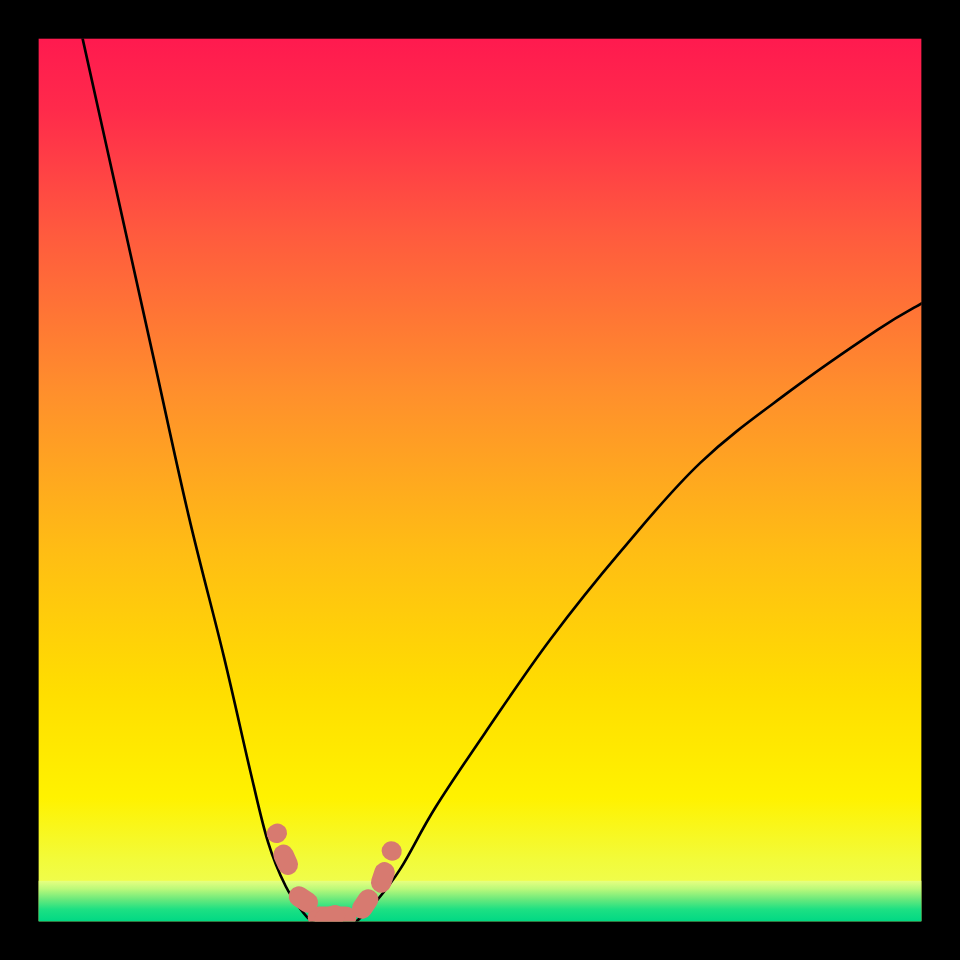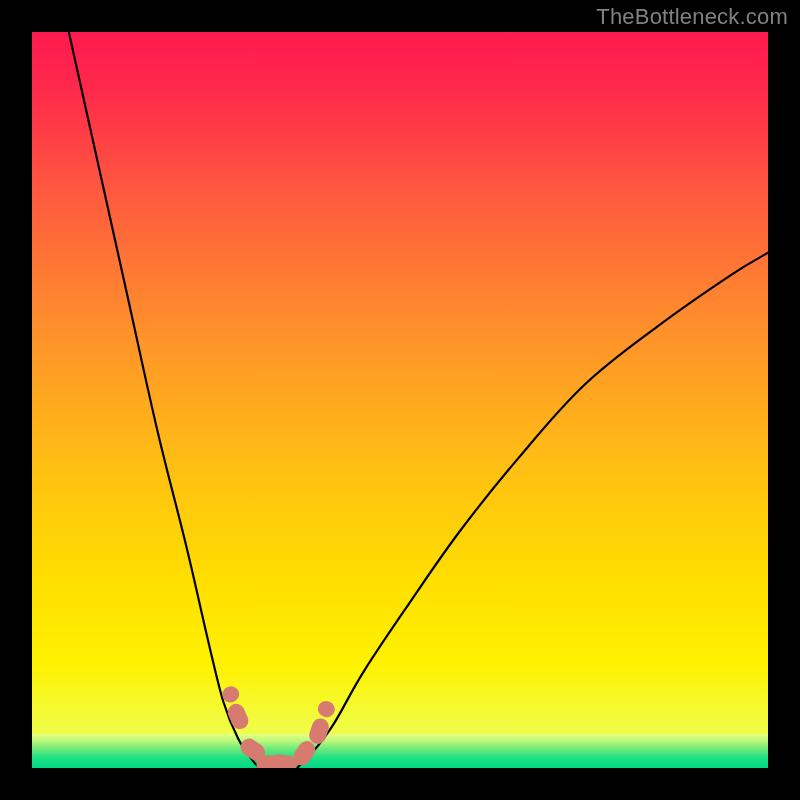--- a/index.html
+++ b/index.html
@@ -50,21 +50,20 @@
     stroke: none;
   }
   .green-band {
     fill: url(#greenGrad);
   }
 </style>
 </head>
 <body>
 
 <div class="outer">
-  <div class="watermark">TheBottleneck.com</div>
   <div class="plot">
     <svg id="chart-svg" viewBox="0 0 736 736" width="736" height="736">
       <defs>
         <linearGradient id="bgGrad" x1="0" y1="0" x2="0" y2="1">
           <stop offset="0%" stop-color="#ff1a4f"></stop>
           <stop offset="8%" stop-color="#ff2a4b"></stop>
           <stop offset="22%" stop-color="#ff5a3e"></stop>
           <stop offset="40%" stop-color="#ff8f2c"></stop>
           <stop offset="58%" stop-color="#ffbd14"></stop>
           <stop offset="74%" stop-color="#ffde00"></stop>

